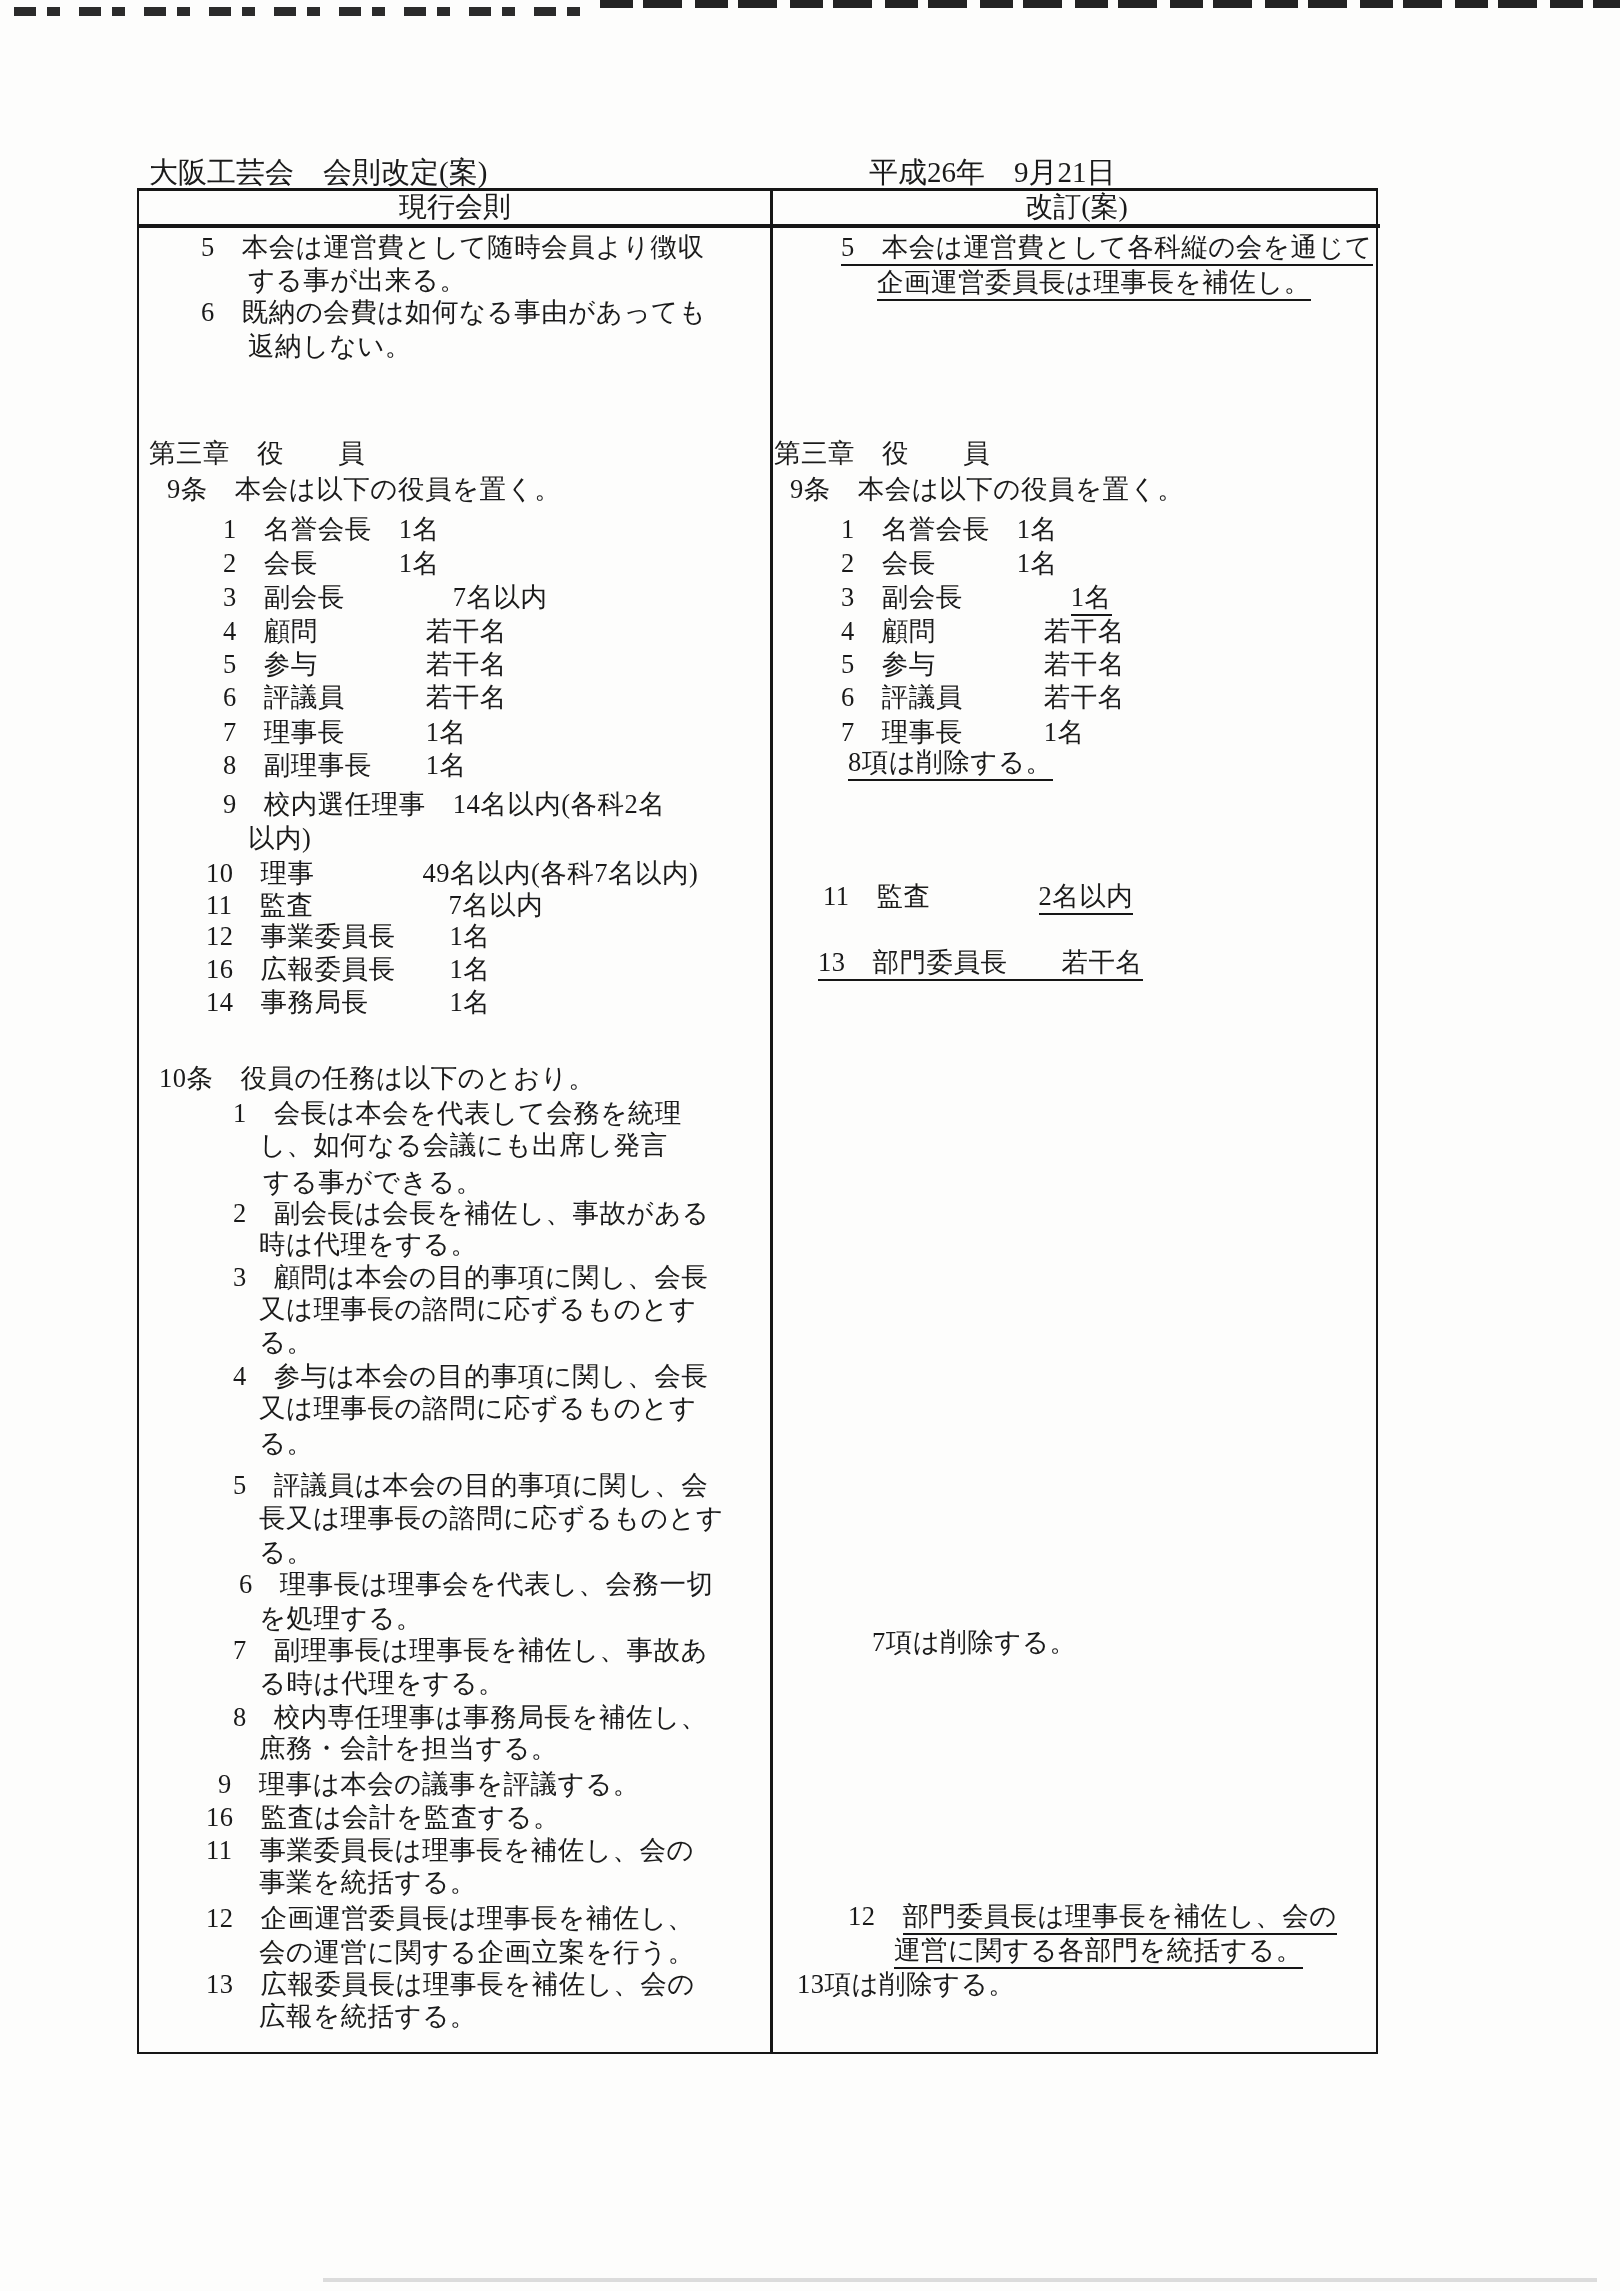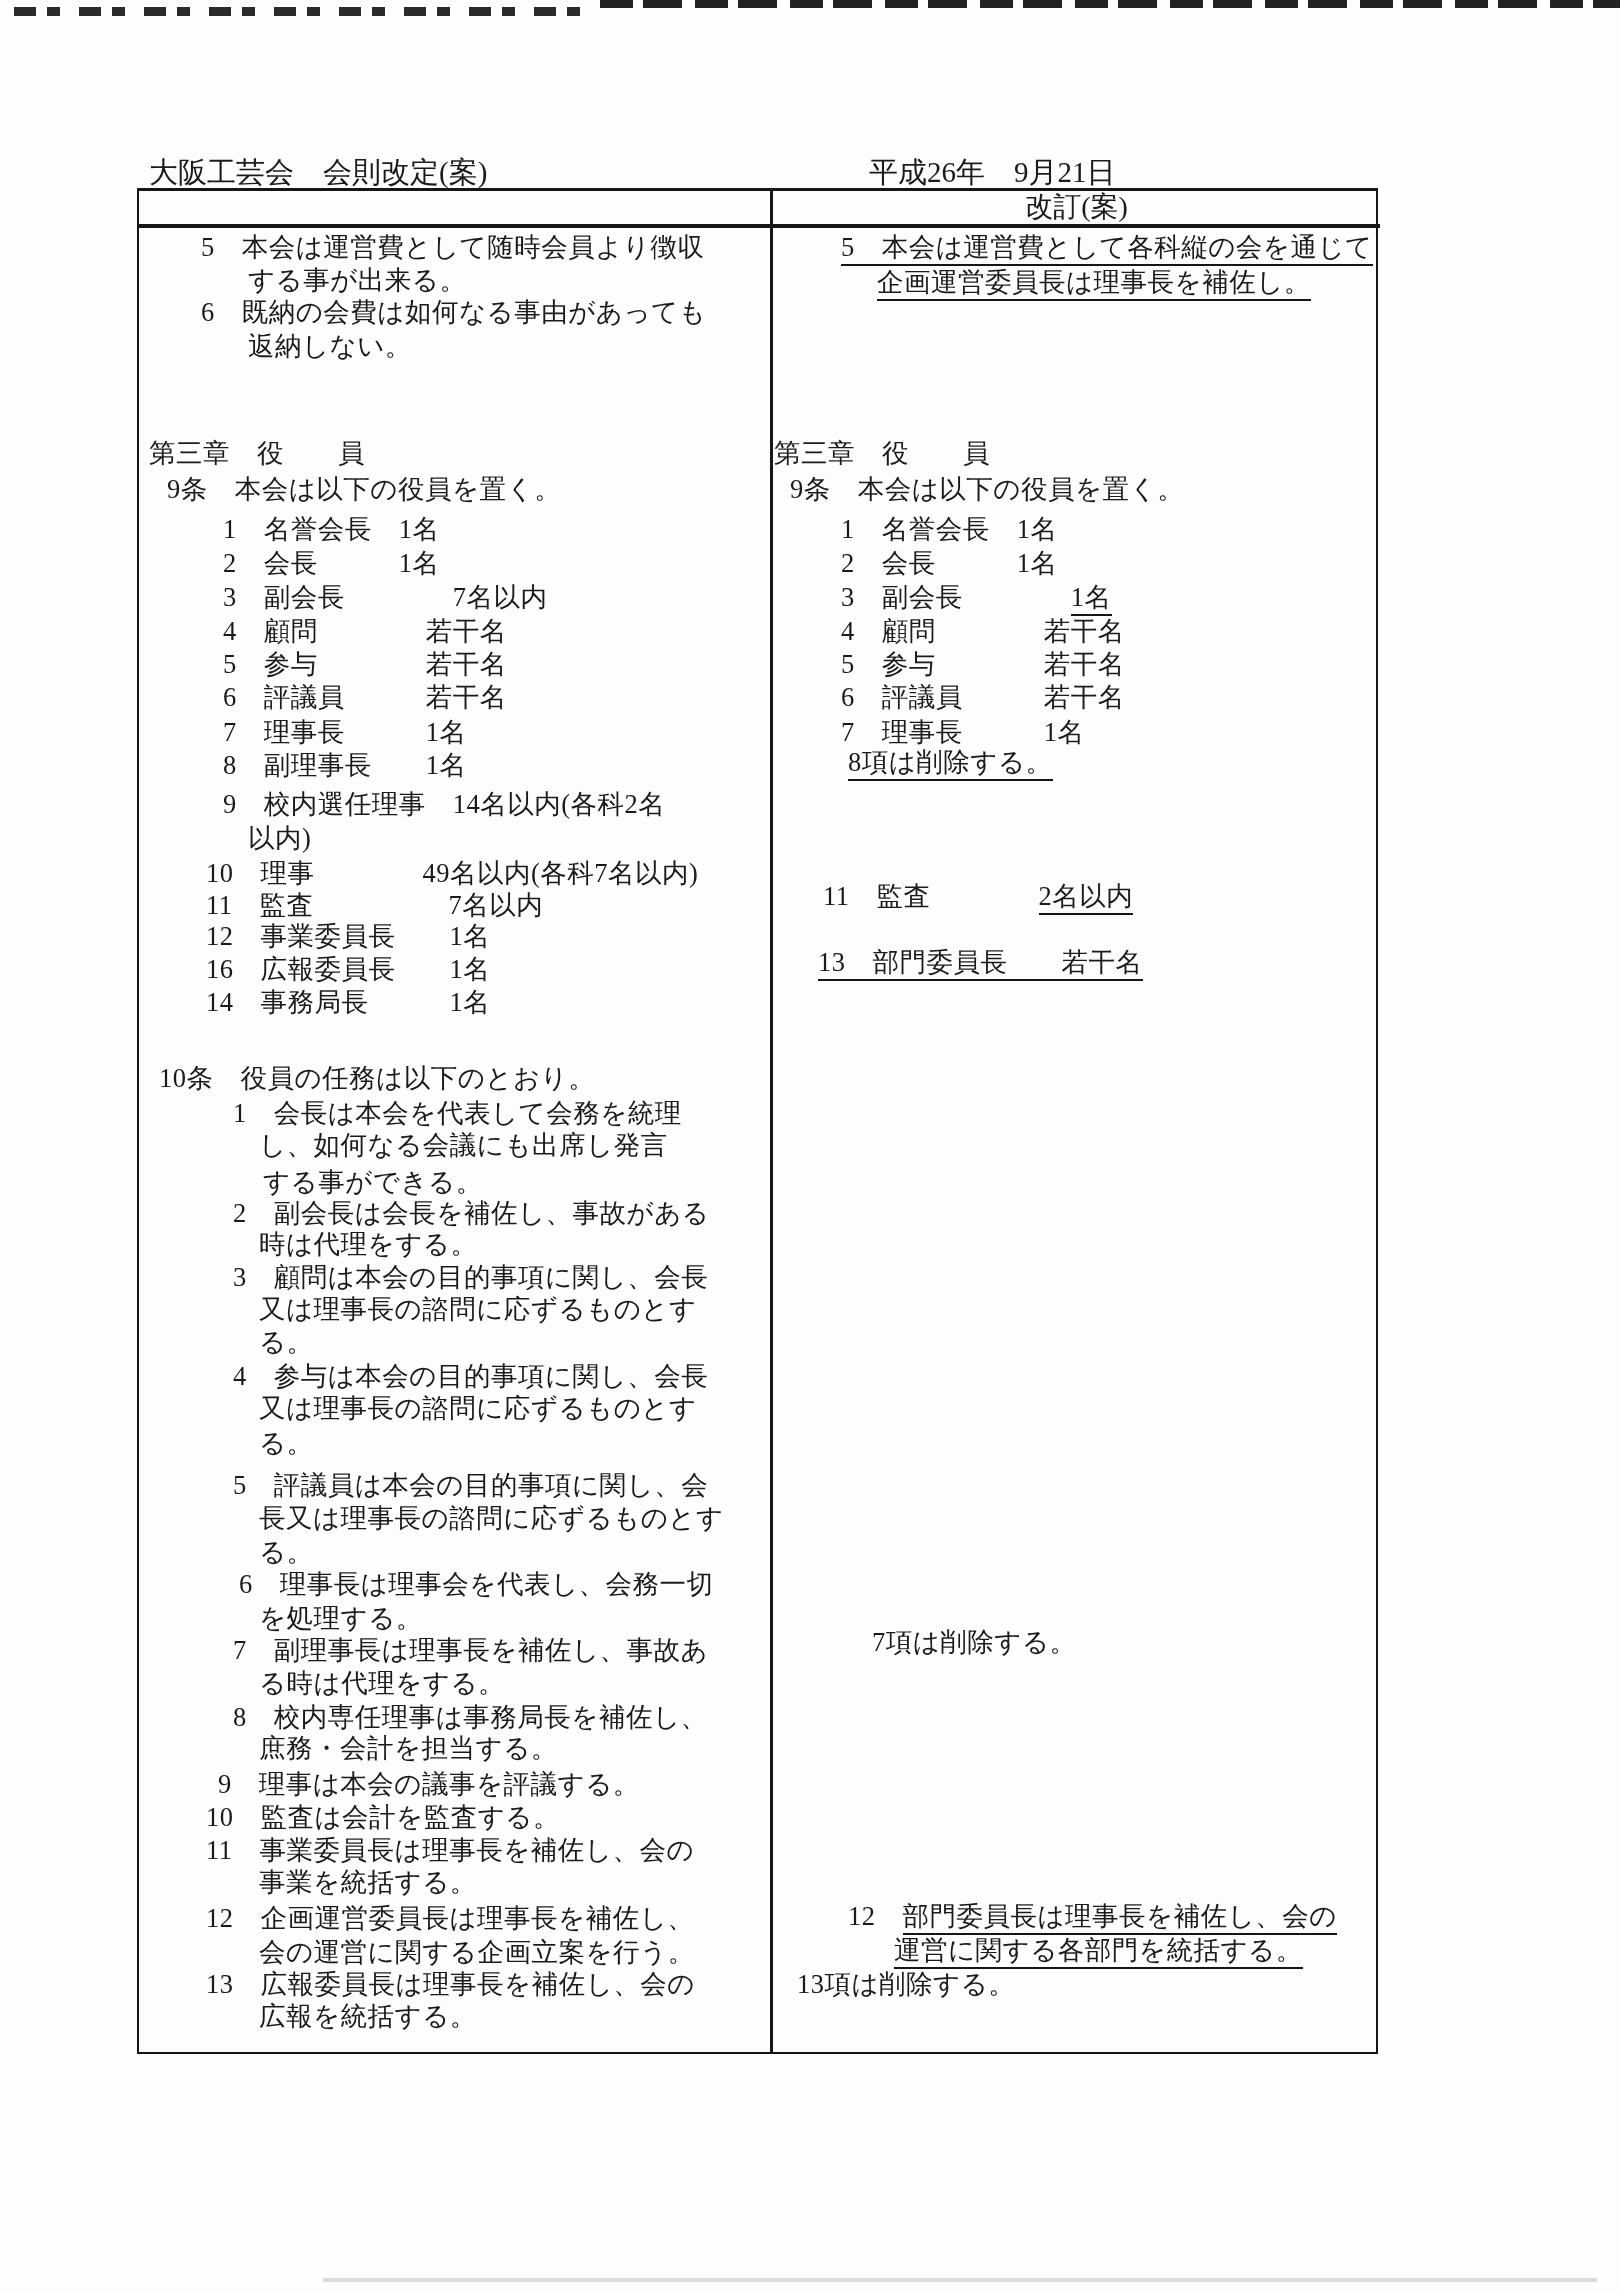--- a/index.html
+++ b/index.html
@@ -71,20 +71,21 @@
   <div class="artifact artifact-a"></div>
   <div class="artifact artifact-b"></div>
 
   <div class="doc-title">大阪工芸会　会則改定(案)</div>
   <div class="doc-date">平成26年　9月21日</div>
 
   <div class="tbl"></div>
   <div class="header-rule"></div>
   <div class="divider"></div>
 
+  <div class="th th-left">現行会則</div>
   <div class="th th-right">改訂(案)</div>
 
   <div id="lines">
       <div class="line" style="left: 201px; top: 232px;"><span>5　本会は運営費として随時会員より徴収</span></div>
       <div class="line" style="left: 248px; top: 265px;"><span>する事が出来る。</span></div>
       <div class="line" style="left: 201px; top: 297px;"><span>6　既納の会費は如何なる事由があっても</span></div>
       <div class="line" style="left: 248px; top: 331px;"><span>返納しない。</span></div>
       <div class="line" style="left: 149px; top: 438px;"><span>第三章　役　　員</span></div>
       <div class="line" style="left: 167px; top: 474px;"><span>9条　本会は以下の役員を置く。</span></div>
       <div class="line" style="left: 223px; top: 514px;"><span>1　名誉会長　1名</span></div>
@@ -117,21 +118,21 @@
       <div class="line" style="left: 233px; top: 1470px;"><span>5　評議員は本会の目的事項に関し、会</span></div>
       <div class="line" style="left: 259px; top: 1503px;"><span>長又は理事長の諮問に応ずるものとす</span></div>
       <div class="line" style="left: 259px; top: 1537px;"><span>る。</span></div>
       <div class="line" style="left: 239px; top: 1569px;"><span>6　理事長は理事会を代表し、会務一切</span></div>
       <div class="line" style="left: 259px; top: 1603px;"><span>を処理する。</span></div>
       <div class="line" style="left: 233px; top: 1635px;"><span>7　副理事長は理事長を補佐し、事故あ</span></div>
       <div class="line" style="left: 259px; top: 1668px;"><span>る時は代理をする。</span></div>
       <div class="line" style="left: 233px; top: 1702px;"><span>8　校内専任理事は事務局長を補佐し、</span></div>
       <div class="line" style="left: 259px; top: 1733px;"><span>庶務・会計を担当する。</span></div>
       <div class="line" style="left: 218px; top: 1769px;"><span>9　理事は本会の議事を評議する。</span></div>
-      <div class="line" style="left: 206px; top: 1802px;"><span>10　監査は会計を監査する。</span></div>
+      <div class="line" style="left: 206px; top: 1802px;"><span>16　監査は会計を監査する。</span></div>
       <div class="line" style="left: 206px; top: 1835px;"><span>11　事業委員長は理事長を補佐し、会の</span></div>
       <div class="line" style="left: 259px; top: 1867px;"><span>事業を統括する。</span></div>
       <div class="line" style="left: 206px; top: 1903px;"><span>12　企画運営委員長は理事長を補佐し、</span></div>
       <div class="line" style="left: 259px; top: 1937px;"><span>会の運営に関する企画立案を行う。</span></div>
       <div class="line" style="left: 206px; top: 1969px;"><span>13　広報委員長は理事長を補佐し、会の</span></div>
       <div class="line" style="left: 259px; top: 2001px;"><span>広報を統括する。</span></div>
       <div class="line" style="left: 841px; top: 232px;"><span class="u">5　本会は運営費として各科縦の会を通じて</span></div>
       <div class="line" style="left: 877px; top: 267px;"><span class="u">企画運営委員長は理事長を補佐し。</span></div>
       <div class="line" style="left: 774px; top: 438px;"><span>第三章　役　　員</span></div>
       <div class="line" style="left: 790px; top: 474px;"><span>9条　本会は以下の役員を置く。</span></div>

